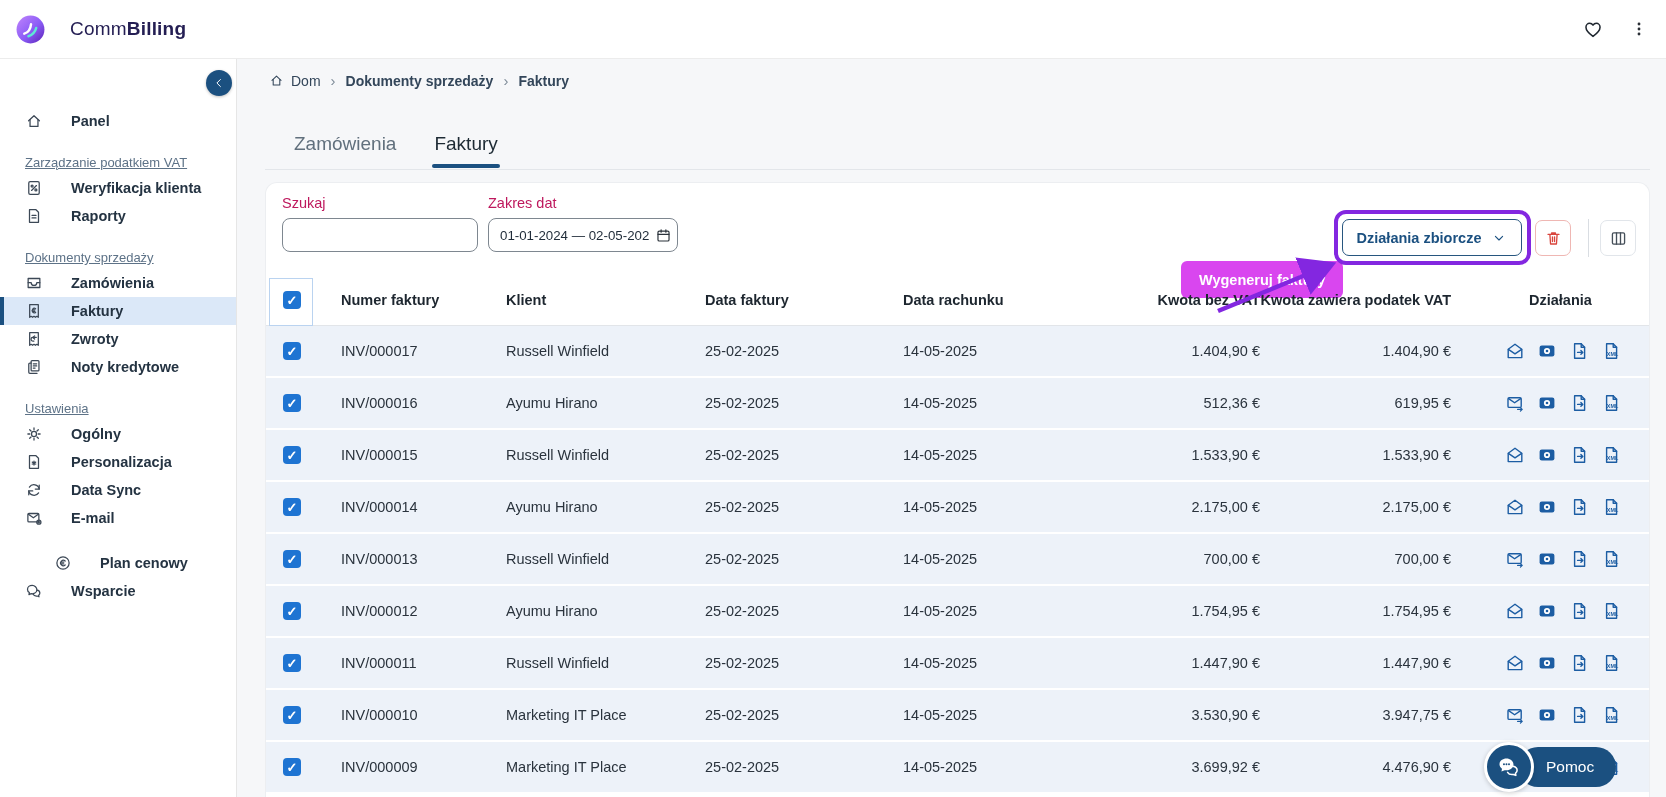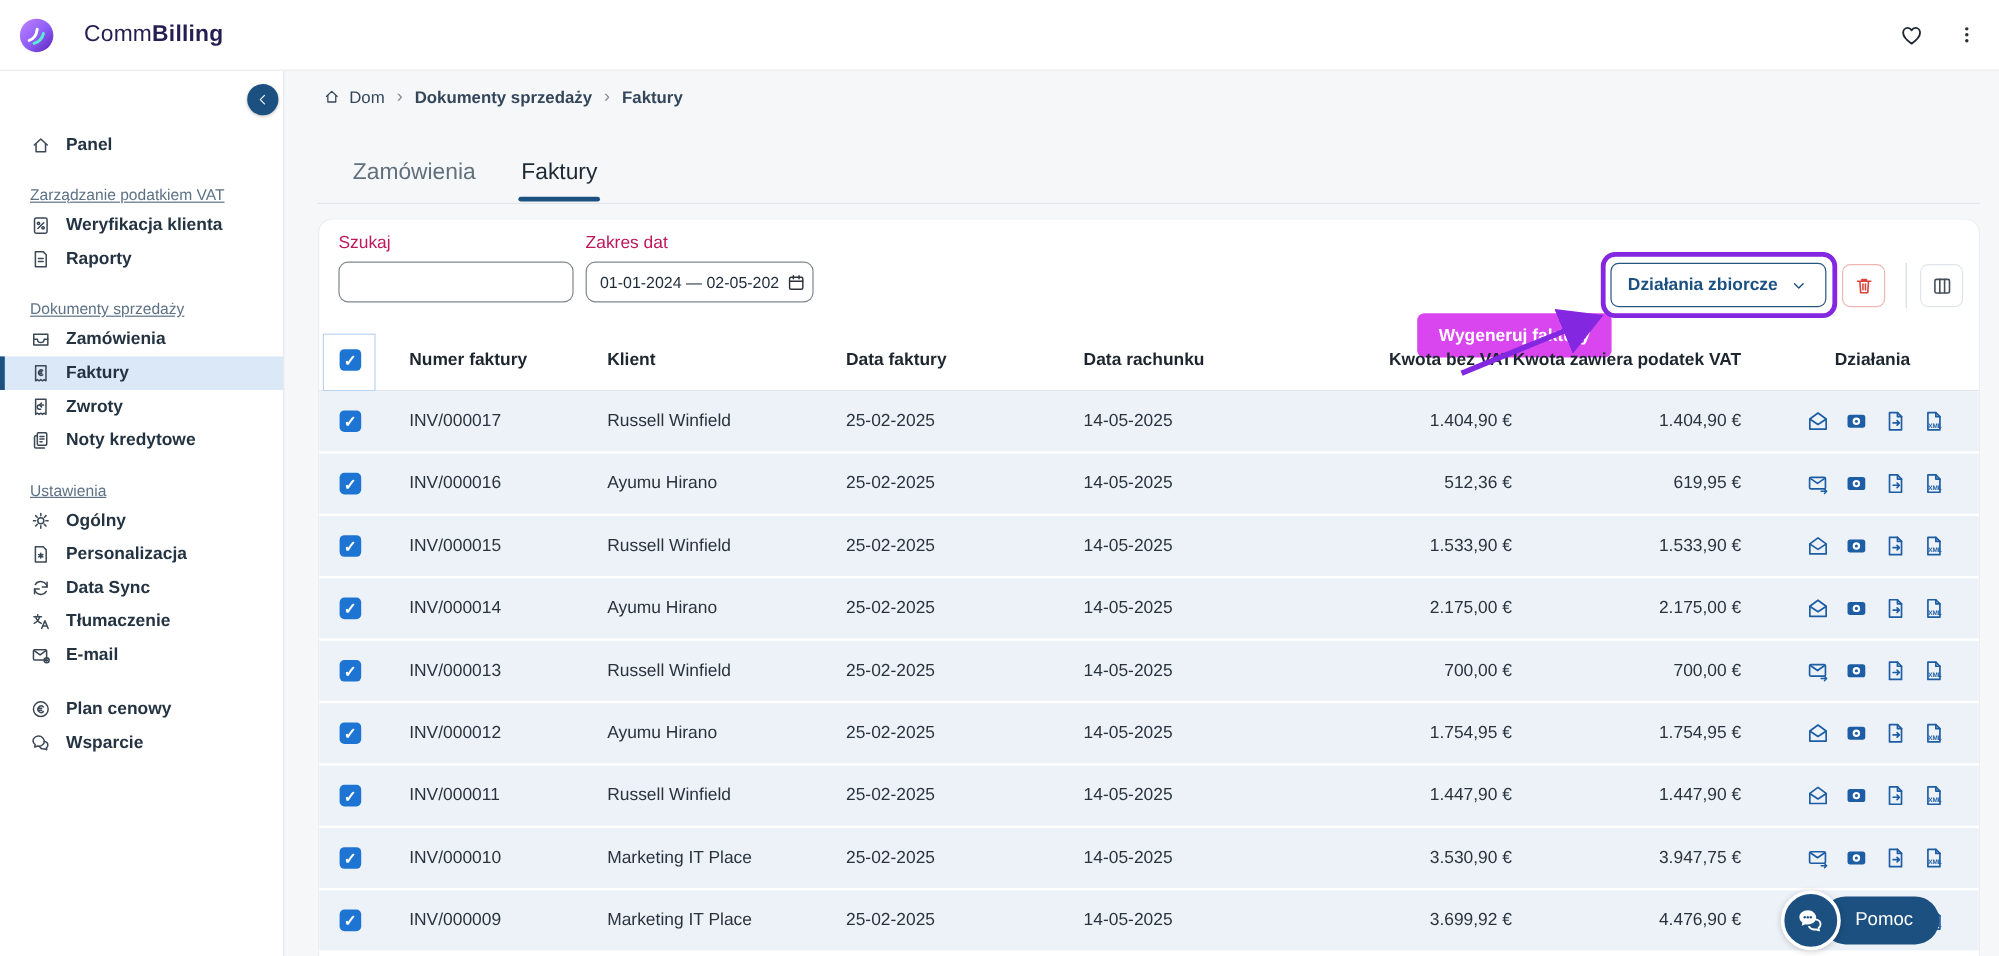--- a/index.html
+++ b/index.html
@@ -38,25 +38,25 @@
     border-radius:50%; background:#1b5080; color:#fff;
     display:flex; align-items:center; justify-content:center; cursor:pointer;
     box-shadow:0 1px 3px rgba(0,0,0,.25);
   }
   .collapse-btn .icon { width:14px; height:14px; }
   .nav { padding-top:48px; }
   .nav-section {
     padding-left:25px; margin:20px 0 4px; font-size:13px; color:#5d7287;text-decoration:underline;
   }
   .nav-item {
-    position:relative; height:28px; display:flex; align-items:center; gap:12px;
+    position:relative; height:28px; display:flex; align-items:center; gap:28px;
     padding-left:25px; font-size:14.5px; font-weight:600; color:#243342; cursor:pointer;
     white-space:nowrap;
   }
-  .nav-item.spaced { margin-top:17px; }
+  .nav-item.spaced { margin-top:17px;margin-left:29px; }
   .nav-item .icon { width:18px; height:18px; color:#3c4856; flex:0 0 18px; }
   .nav-item.active { background:#dbe8f8; }
   .nav-item.active::before {
     content:""; position:absolute; left:0; top:0; bottom:0; width:4px; background:#1b5080;
   }
 
   
   .main { position:absolute; left:237px; top:59px; right:0; bottom:0; background:#f6f7f9; }
   .breadcrumb {
     position:absolute; left:32px; top:13px; display:flex; align-items:center; gap:10px;
@@ -320,29 +320,20 @@
           <svg viewBox="0 0 20 20" fill="none" stroke="currentColor" stroke-width="1.4" stroke-linecap="round" stroke-linejoin="round">
             <path d="M15.8 9a6 6 0 0 0-10.9-2.2M4.2 11a6 6 0 0 0 10.9 2.2"></path>
             <path d="M15.8 4.6V9h-4.4M4.2 15.4V11h4.4"></path>
           </svg>
         </span>
         <span class="nav-label">Data Sync</span>
       </div>
       <div class="nav-item">
         <span class="icon">
           <svg viewBox="0 0 20 20" fill="none" stroke="currentColor" stroke-width="1.4" stroke-linecap="round" stroke-linejoin="round">
-            <path d="M3.6 5.4h7M7.1 3.6v1.8M5.2 5.4c.6 2.7 2.6 5 5.2 6.2M8.9 5.4c-.5 2.5-2.3 4.8-5 6.2"></path>
-            <path d="m10.8 16.4 3-7.2 3 7.2M11.8 14h4"></path>
-          </svg>
-        </span>
-        <span class="nav-label">Tłumaczenie</span>
-      </div>
-      <div class="nav-item">
-        <span class="icon">
-          <svg viewBox="0 0 20 20" fill="none" stroke="currentColor" stroke-width="1.4" stroke-linecap="round" stroke-linejoin="round">
             <rect x="3.2" y="5" width="12.2" height="9.4" rx="1.2"></rect>
             <path d="m3.8 5.8 5.5 4 5.5-4"></path>
             <circle cx="15.4" cy="14.6" r="2.3"></circle>
             <path d="M15.4 13.5v2.2M14.3 14.6h2.2"></path>
           </svg>
         </span>
         <span class="nav-label">E-mail</span>
       </div>
       <div class="nav-item spaced">
         <span class="icon">

